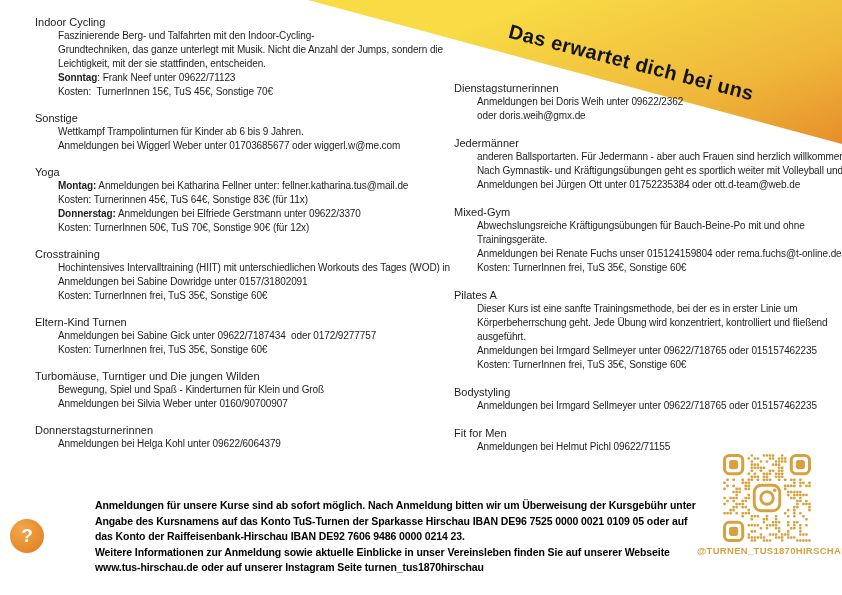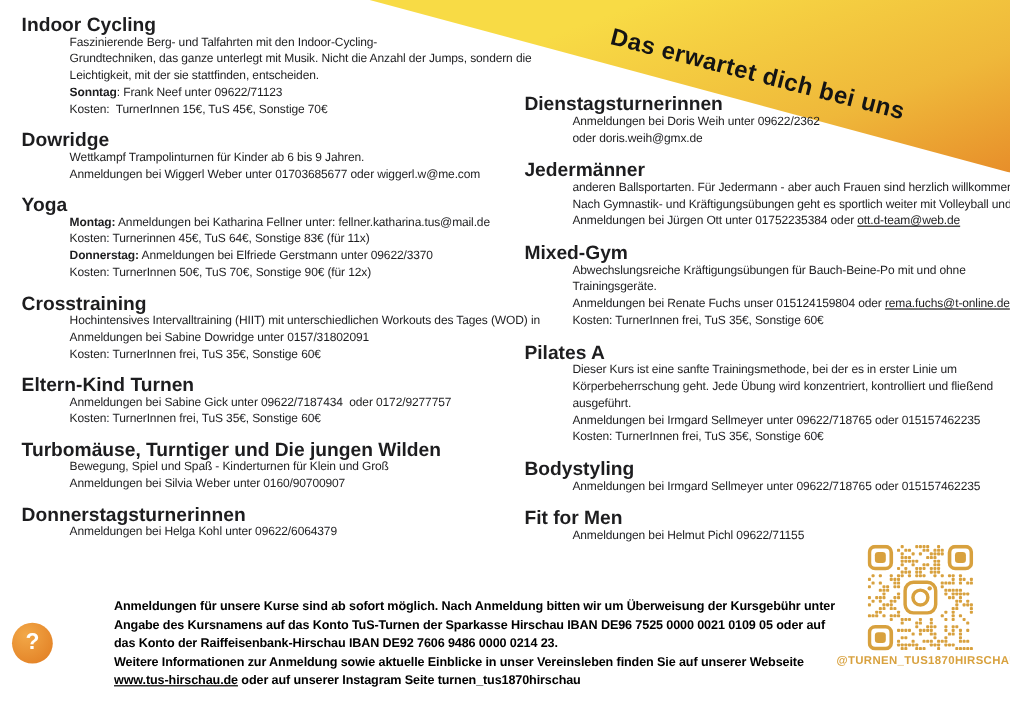--- a/index.html
+++ b/index.html
@@ -19,24 +19,24 @@
     transform:rotate(14.5deg); transform-origin:left top;
     font-weight:bold; font-size:20px; color:#141414; letter-spacing:0.4px;
     white-space:pre;
   }
   
   .col { position:absolute; }
   .col-left  { left:18px;  top:15px; width:416px; }
   .col-right { left:437px; top:81px; width:400px; }
   .section { margin-bottom:12px; }
   .col-right .section { margin-bottom:13px; }
-  .sec-title { font-weight:bold; font-size:16px; line-height:14px; white-space:pre; }
+  .sec-title { font-weight:normal; font-size:11px; line-height:14px; white-space:pre;margin-left:17px; }
   .line { font-size:10px; line-height:14px; white-space:pre; letter-spacing:-0.1px;padding-left:40px; }
   .b { font-weight:bold; }
-  .u { text-decoration:underline; cursor:pointer; }
+  .u { cursor:pointer; }
   
   .footer { position:absolute; left:55px; top:498px; width:670px; }
   .footer .line { font-size:10.5px; line-height:15.6px; font-weight:bold; color:#000; letter-spacing:-0.1px; }
   
   .help {
     position:absolute; left:10px; top:519px; width:34px; height:34px;
     border-radius:50%;
     background:radial-gradient(circle at 35% 30%, #F2A848, #E07A1F);
     color:#ffffff; font-weight:bold; font-size:19px;
     display:flex; align-items:center; justify-content:center;
@@ -57,21 +57,21 @@
   <div class="col col-left" id="col-left">
       <div class="section">
         <div class="sec-title">Indoor Cycling</div>
         <div class="line"><span>Faszinierende Berg- und Talfahrten mit den Indoor-Cycling-</span></div>
         <div class="line"><span>Grundtechniken, das ganze unterlegt mit Musik. Nicht die Anzahl der Jumps, sondern die</span></div>
         <div class="line"><span>Leichtigkeit, mit der sie stattfinden, entscheiden.</span></div>
         <div class="line"><span class="b">Sonntag</span><span>: Frank Neef unter 09622/71123</span></div>
         <div class="line"><span>Kosten:  TurnerInnen 15€, TuS 45€, Sonstige 70€</span></div>
       </div>
       <div class="section">
-        <div class="sec-title">Dowridge</div>
+        <div class="sec-title">Sonstige</div>
         <div class="line"><span>Wettkampf Trampolinturnen für Kinder ab 6 bis 9 Jahren.</span></div>
         <div class="line"><span>Anmeldungen bei Wiggerl Weber unter 01703685677 oder wiggerl.w@me.com</span></div>
       </div>
       <div class="section">
         <div class="sec-title">Yoga</div>
         <div class="line"><span class="b">Montag:</span><span> Anmeldungen bei Katharina Fellner unter: fellner.katharina.tus@mail.de</span></div>
         <div class="line"><span>Kosten: Turnerinnen 45€, TuS 64€, Sonstige 83€ (für 11x)</span></div>
         <div class="line"><span class="b">Donnerstag:</span><span> Anmeldungen bei Elfriede Gerstmann unter 09622/3370</span></div>
         <div class="line"><span>Kosten: TurnerInnen 50€, TuS 70€, Sonstige 90€ (für 12x)</span></div>
       </div>

